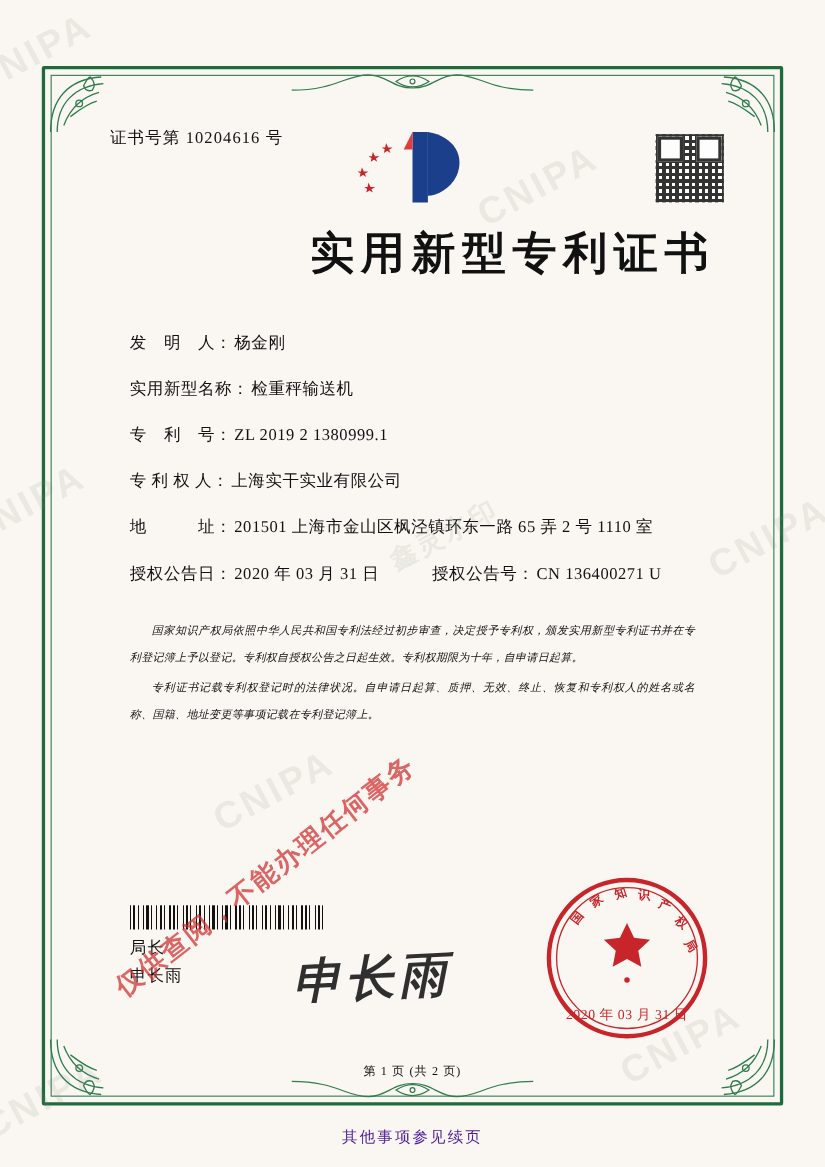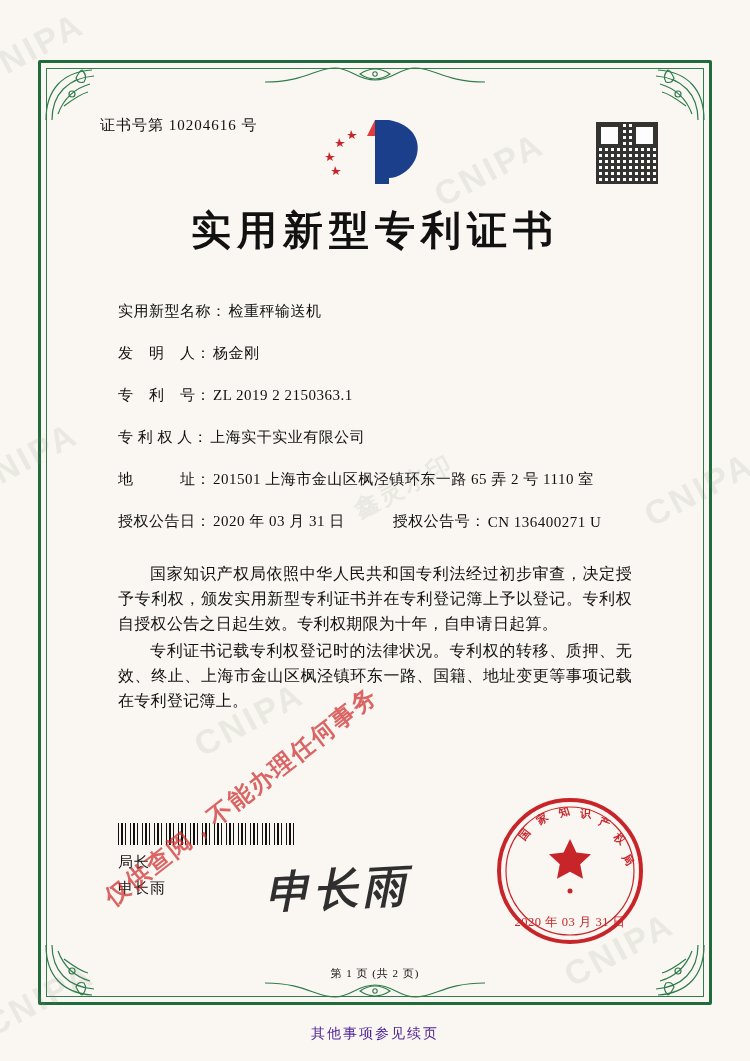--- a/index.html
+++ b/index.html
@@ -124,21 +124,21 @@
     position: absolute;
     left: 50%;
     top: 52px;
     transform: translateX(-50%);
     width: 120px;
     height: 80px;
   }
   .emblem svg { width: 100%; height: 100%; display: block; }
 
   .title {
-    text-align: center;
+    text-align: right;
     font-size: 40px;
     font-weight: 700;
     letter-spacing: 6px;
     color: #111;
     margin-top: 68px;
     font-family: "Liberation Serif", "DejaVu Serif", serif;
   }
 
   .fields {
     margin-top: 44px;
@@ -161,25 +161,26 @@
   }
   .field-row.dual .seg2 {
     margin-left: 48px;
     display: flex;
     align-items: flex-end;
   }
 
   .body-text {
     margin-top: 30px;
     padding: 0 18px;
-    font-size: 16px;
+    font-size: 10px;
     line-height: 25px;
     color: #111;
     text-align: justify;
     letter-spacing: .3px;
+    font-style: italic;
   }
   .body-text p { margin: 0 0 2px 0; text-indent: 2em; }
 
   .barcode {
     position: absolute;
     left: 80px;
     bottom: 160px;
     width: 178px;
     height: 22px;
     background: repeating-linear-gradient(90deg,
@@ -363,30 +364,30 @@
         <path d="M74 8 C98 12 108 30 100 48 C94 60 82 66 74 66 Z" fill="#1b3f8b"></path>
         <path d="M60 8 L52 24 L60 24 Z" fill="#e23b3b"></path>
         <path d="M58 30 C70 28 82 36 80 48 C78 58 68 62 58 60 Z" fill="#ffffff" opacity="0"></path>
       </svg>
     </div>
 
     <div class="title">实用新型专利证书</div>
 
     <div class="fields">
       <div class="field-row">
+        <span class="field-label">发　明　人：</span>
+        <span class="field-value">杨金刚</span>
+      </div>
+      <div class="field-row">
         <span class="field-label">实用新型名称：</span>
         <span class="field-value">检重秤输送机</span>
       </div>
       <div class="field-row">
-        <span class="field-label">发　明　人：</span>
-        <span class="field-value">杨金刚</span>
-      </div>
-      <div class="field-row">
         <span class="field-label">专　利　号：</span>
-        <span class="field-value">ZL 2019 2 2150363.1</span>
+        <span class="field-value">ZL 2019 2 1380999.1</span>
       </div>
       <div class="field-row">
         <span class="field-label">专 利 权 人：</span>
         <span class="field-value">上海实干实业有限公司</span>
       </div>
       <div class="field-row">
         <span class="field-label">地　　　址：</span>
         <span class="field-value">201501 上海市金山区枫泾镇环东一路 65 弄 2 号 1110 室</span>
       </div>
       <div class="field-row dual">
@@ -394,21 +395,21 @@
         <span class="field-value">2020 年 03 月 31 日</span>
         <span class="seg2">
           <span class="field-label">授权公告号：</span>
           <span class="field-value">CN 136400271 U</span>
         </span>
       </div>
     </div>
 
     <div class="body-text">
       <p>国家知识产权局依照中华人民共和国专利法经过初步审查，决定授予专利权，颁发实用新型专利证书并在专利登记簿上予以登记。专利权自授权公告之日起生效。专利权期限为十年，自申请日起算。</p>
-      <p>专利证书记载专利权登记时的法律状况。专利权的转移、质押、无效、终止、上海市金山区枫泾镇环东一路、国籍、地址变更等事项记载在专利登记簿上。</p>
+      <p>专利证书记载专利权登记时的法律状况。自申请日起算、质押、无效、终止、恢复和专利权人的姓名或名称、国籍、地址变更等事项记载在专利登记簿上。</p>
     </div>
 
   </div>
 
   <div class="barcode"></div>
 
   <div class="signature-block">
     <div>局长</div>
     <div>申长雨</div>
   </div>

